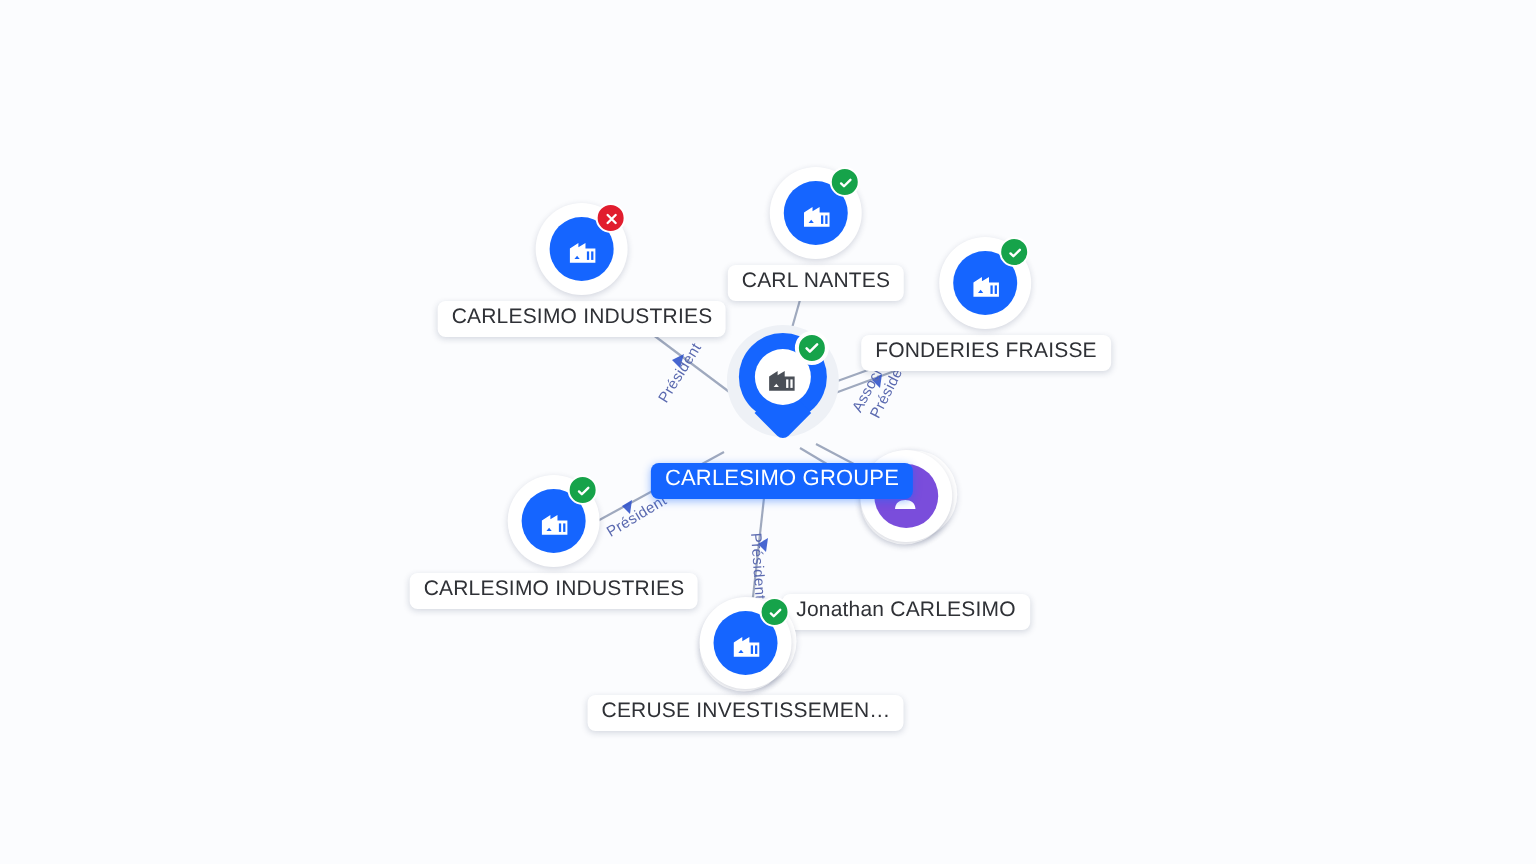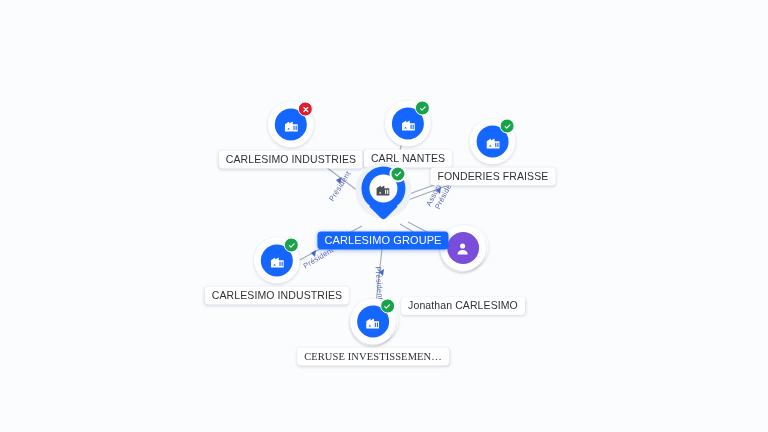--- a/index.html
+++ b/index.html
@@ -264,21 +264,21 @@
     </svg>
        </div>
        <div class="badge bad">
       <svg width="8" height="8" viewBox="0 0 24 24">
         <path d="M6 6l12 12M18 6L6 18" stroke="#ffffff" stroke-width="3.6" fill="none" stroke-linecap="round"></path>
       </svg>
           </div>
      </div>
      <div class="label ">CARLESIMO INDUSTRIES</div>
       </div>
-      <div class="node" style="left: 408px; top: 134px; align-items: center;">
+      <div class="node" style="left: 408px; top: 117px; align-items: center;">
         <div class="marker-wrap">
 
        <div class="halo"></div>
        <div class="marker company">
          <svg width="17" height="17" viewBox="0 0 24 24">
       <path fill="#ffffff" d="M3 21V11l6-4v3l5-3v4h7v10H3z"></path>
       <rect x="15" y="13" width="1.6" height="6" fill="#1565ff"></rect>
       <rect x="18" y="13" width="1.6" height="6" fill="#1565ff"></rect>
       <path fill="#1565ff" d="M6.2 18.4l1.9-2.4 1.8 2.4z"></path>
     </svg>
@@ -304,36 +304,36 @@
     </svg>
        </div>
        <div class="badge ok">
       <svg width="8" height="8" viewBox="0 0 24 24">
         <path d="M5 12.6l4.3 4.3L19 7.2" stroke="#ffffff" stroke-width="3.6" fill="none" stroke-linecap="round" stroke-linejoin="round"></path>
       </svg>
           </div>
      </div>
      <div class="label ">FONDERIES FRAISSE</div>
       </div>
-      <div class="node" style="left: 463px; top: 270px; gap: 23px;">
+      <div class="node" style="left: 453px; top: 270px; gap: 23px;">
         <div class="marker-wrap">
        <div class="stack s1"></div>
        <div class="stack s2"></div>
        <div class="halo"></div>
        <div class="marker person">
          <svg width="17" height="17" viewBox="0 0 24 24">
       <circle cx="12" cy="8.4" r="3.6" fill="#ffffff"></circle>
       <path fill="#ffffff" d="M4.8 20.4c0-4 3.2-6.3 7.2-6.3s7.2 2.3 7.2 6.3z"></path>
     </svg>
        </div>
 
      </div>
      <div class="label person-label">Jonathan CARLESIMO</div>
       </div>
-      <div class="node" style="left: 373px; top: 332px; font-family: Liberation Serif, serif;">
+      <div class="node" style="left: 373px; top: 332px;">
         <div class="marker-wrap">
        <div class="stack s1"></div>
        <div class="stack s2"></div>
        <div class="halo"></div>
        <div class="marker company">
          <svg width="17" height="17" viewBox="0 0 24 24">
       <path fill="#ffffff" d="M3 21V11l6-4v3l5-3v4h7v10H3z"></path>
       <rect x="15" y="13" width="1.6" height="6" fill="#1565ff"></rect>
       <rect x="18" y="13" width="1.6" height="6" fill="#1565ff"></rect>
       <path fill="#1565ff" d="M6.2 18.4l1.9-2.4 1.8 2.4z"></path>
@@ -362,21 +362,21 @@
        <div class="badge ok">
       <svg width="8" height="8" viewBox="0 0 24 24">
         <path d="M5 12.6l4.3 4.3L19 7.2" stroke="#ffffff" stroke-width="3.6" fill="none" stroke-linecap="round" stroke-linejoin="round"></path>
       </svg>
           </div>
      </div>
      <div class="label ">CARLESIMO INDUSTRIES</div>
       </div>
     </div>
 
-  <div class="node" id="center-node" style="left: 383px; top: 208px;">
+  <div class="node" id="center-node" style="left: 391px; top: 208px;">
     <div class="pin-wrap">
       <div class="pin-halo"></div>
       <div class="pin">
         <div class="pin-inner">
           <svg width="17" height="17" viewBox="0 0 24 24">
             <path fill="#4a4f57" d="M3 21V11l6-4v3l5-3v4h7v10H3z"></path>
             <rect x="15" y="13" width="1.6" height="6" fill="#ffffff"></rect>
             <rect x="18" y="13" width="1.6" height="6" fill="#ffffff"></rect>
             <path fill="#ffffff" d="M6.2 18.4l1.9-2.4 1.8 2.4z"></path>
           </svg>

